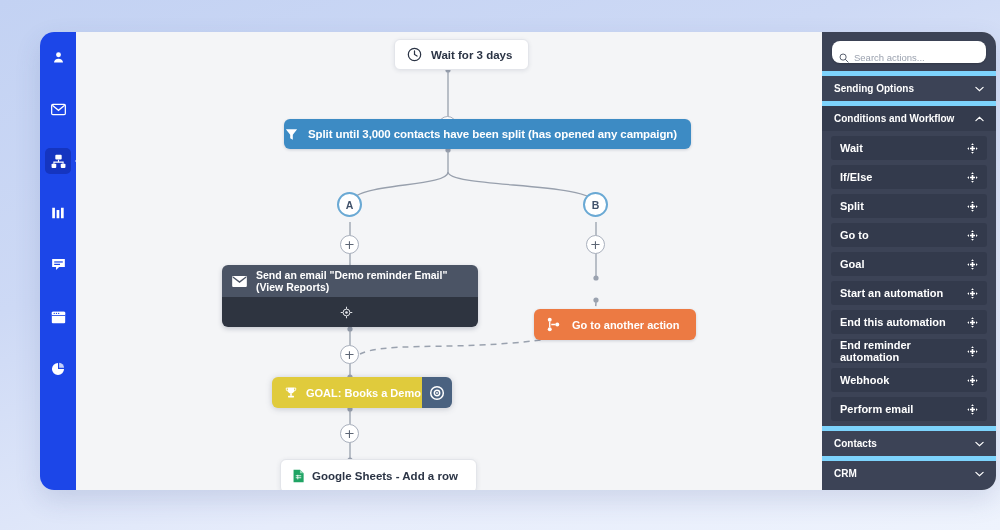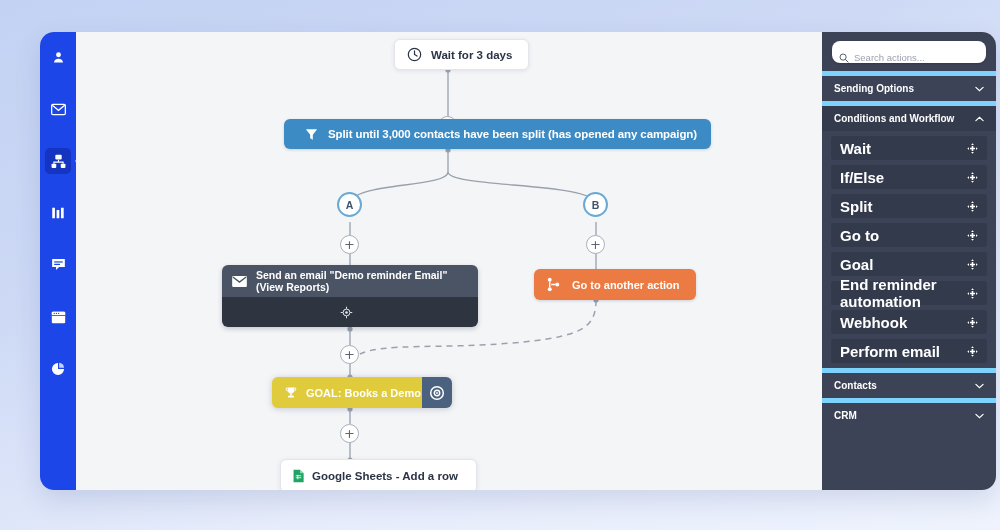--- a/index.html
+++ b/index.html
@@ -74,21 +74,21 @@
     border: 1px solid #e3e5ea;
     padding: 0 16px 0 12px; height: 31px;
     font-size: 11.5px; font-weight: bold;
     box-shadow: 0 1px 4px rgba(40,50,80,0.10);
   }
   #node-wait .ic { margin-right: 9px; display:flex; }
 
   
   #node-split .node-pill {
     background: #3d8bc4; color: #ffffff;
-    padding: 0 14px 0 20px; height: 30px;
+    padding: 0 14px 0 0; height: 30px;
     font-size: 11.5px; font-weight: bold;
     letter-spacing: -0.1px;
   }
   #node-split .ic { margin-right: 9px; display:flex; }
 
   
   #node-email .email-box {
     width: 256px; border-radius: 6px; overflow: hidden;
     box-shadow: 0 2px 5px rgba(30,40,70,0.22);
   }
@@ -102,21 +102,21 @@
     background: #2e3440; color: #e7e9ee;
     height: 30px; display: flex; align-items: center;
     justify-content: center; font-size: 10.5px;
   }
   #node-email .email-sub .ic { margin-right: 7px; display:flex; }
 
   
   #node-goto .node-pill {
     background: #ec7a43; color: #ffffff;
     padding: 0 16px 0 12px; height: 31px;
-    font-size: 11px; font-weight: bold;
+    font-size: 11px; font-weight: bold; margin-top: 40px;
   }
   #node-goto .ic { margin-right: 11px; display:flex; }
 
   
   #node-goal .goal-wrap { display: flex; align-items: stretch; height: 31px;
     filter: drop-shadow(0 1px 3px rgba(30,40,70,0.22)); }
   #node-goal .goal-body {
     background: #e0cb3c; color: #ffffff;
     display: flex; align-items: center;
     padding: 0 12px 0 12px; font-size: 11px; font-weight: bold;
@@ -191,21 +191,21 @@
   }
   .section-header.open { background: #343b4d; }
   .chev { width: 10px; height: 10px; display:flex; align-items:center; justify-content:center; }
 
   .action-list { padding: 5px 9px 0 9px; }
   .action-item {
     height: 24px; margin-bottom: 5px;
     background: #333a4c; border-radius: 3px;
     display: flex; align-items: center; justify-content: space-between;
     padding: 0 9px;
-    font-size: 15px; font-weight: bold; color: #ffffff;
+    font-size: 11px; font-weight: bold; color: #ffffff;
   }
   .drag-ic { display:flex; }
 </style>
 </head>
 <body>
 
 <div id="app-window">
 
   <nav id="left-rail">
     <div class="rail-item">
@@ -493,20 +493,36 @@
         </div>
         <div class="action-item">
           <span>Goal</span>
           <span class="drag-ic">
             <svg width="11" height="11" viewBox="0 0 12 12">
               <path d="M6 0.4 L7.5 2.2 H4.5 Z M6 11.6 L4.5 9.8 H7.5 Z M0.4 6 L2.2 4.5 V7.5 Z M11.6 6 L9.8 7.5 V4.5 Z M5.1 3.3h1.8v1.8h1.8v1.8H6.9v1.8H5.1V6.9H3.3V5.1h1.8z" fill="#ffffff"></path>
             </svg>
           </span>
         </div>
         <div class="action-item">
+          <span>Start an automation</span>
+          <span class="drag-ic">
+            <svg width="11" height="11" viewBox="0 0 12 12">
+              <path d="M6 0.4 L7.5 2.2 H4.5 Z M6 11.6 L4.5 9.8 H7.5 Z M0.4 6 L2.2 4.5 V7.5 Z M11.6 6 L9.8 7.5 V4.5 Z M5.1 3.3h1.8v1.8h1.8v1.8H6.9v1.8H5.1V6.9H3.3V5.1h1.8z" fill="#ffffff"></path>
+            </svg>
+          </span>
+        </div>
+        <div class="action-item">
+          <span>End this automation</span>
+          <span class="drag-ic">
+            <svg width="11" height="11" viewBox="0 0 12 12">
+              <path d="M6 0.4 L7.5 2.2 H4.5 Z M6 11.6 L4.5 9.8 H7.5 Z M0.4 6 L2.2 4.5 V7.5 Z M11.6 6 L9.8 7.5 V4.5 Z M5.1 3.3h1.8v1.8h1.8v1.8H6.9v1.8H5.1V6.9H3.3V5.1h1.8z" fill="#ffffff"></path>
+            </svg>
+          </span>
+        </div>
+        <div class="action-item">
           <span>End reminder automation</span>
           <span class="drag-ic">
             <svg width="11" height="11" viewBox="0 0 12 12">
               <path d="M6 0.4 L7.5 2.2 H4.5 Z M6 11.6 L4.5 9.8 H7.5 Z M0.4 6 L2.2 4.5 V7.5 Z M11.6 6 L9.8 7.5 V4.5 Z M5.1 3.3h1.8v1.8h1.8v1.8H6.9v1.8H5.1V6.9H3.3V5.1h1.8z" fill="#ffffff"></path>
             </svg>
           </span>
         </div>
         <div class="action-item">
           <span>Webhook</span>
           <span class="drag-ic">

